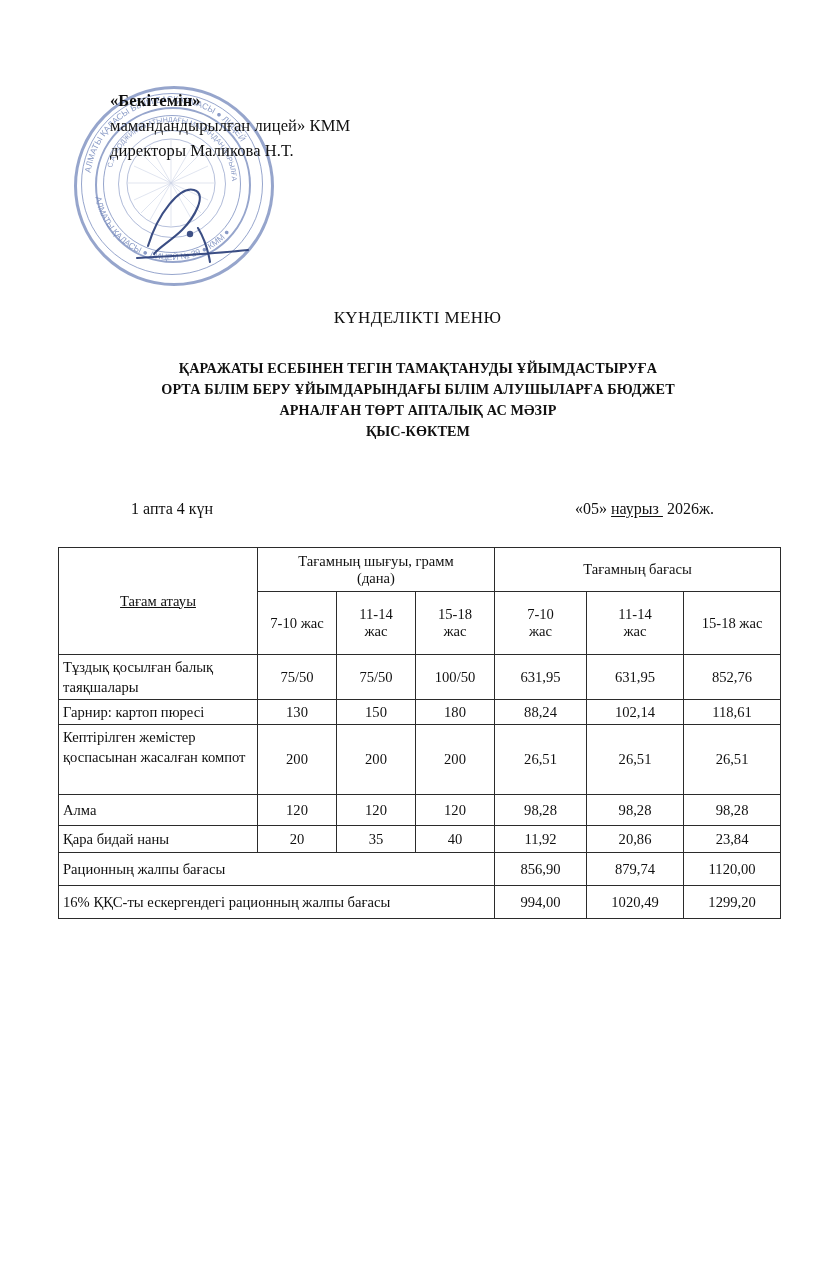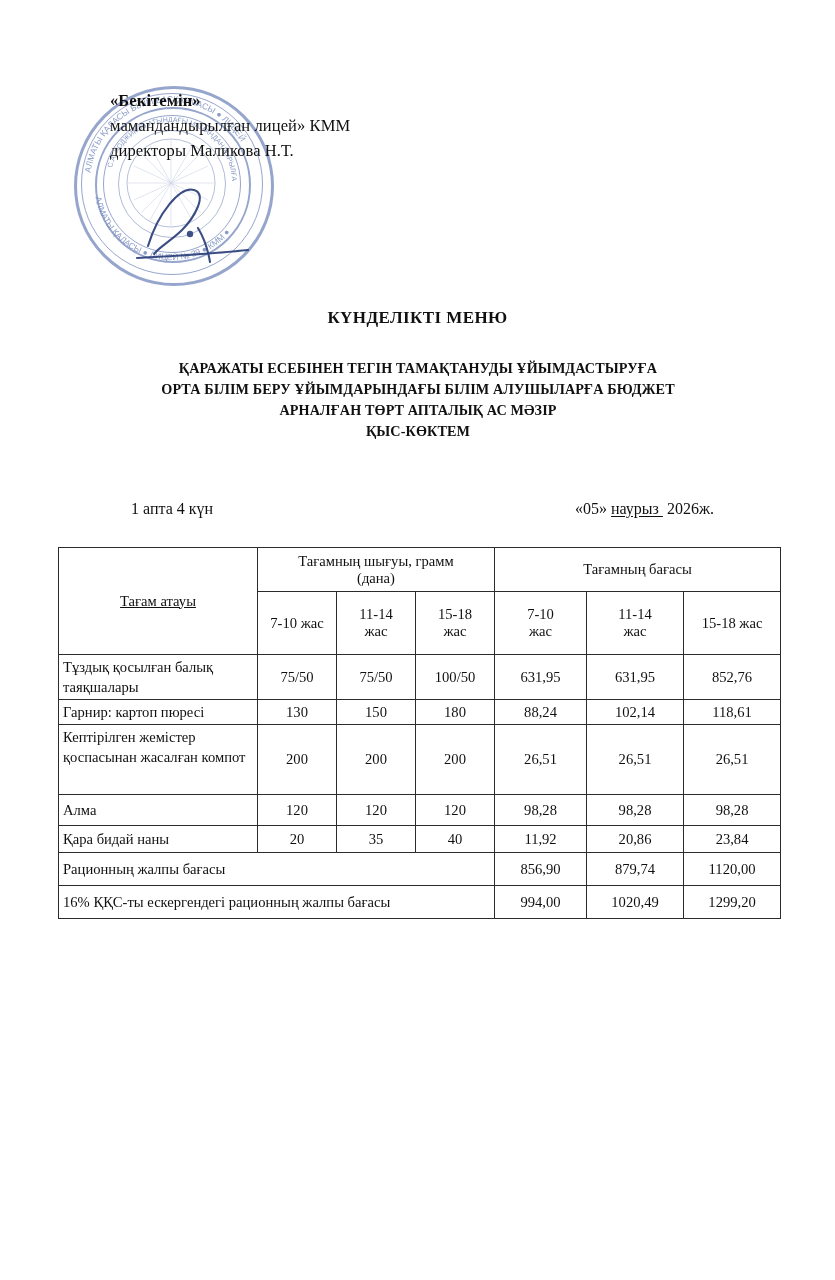--- a/index.html
+++ b/index.html
@@ -51,21 +51,21 @@
   }
   #approval .line1 { font-weight: bold; }
 
   
   #doc-title {
     position: absolute;
     left: 0; right: 0;
     top: 308px;
     text-align: center;
     font-size: 17px;
-    font-weight: bold;
+    font-weight: normal;
     letter-spacing: .4px;
   }
   #doc-subtitle {
     position: absolute;
     left: 118px;
     width: 600px;
     top: 358px;
     text-align: center;
     font-size: 14.2px;
     font-weight: bold;

